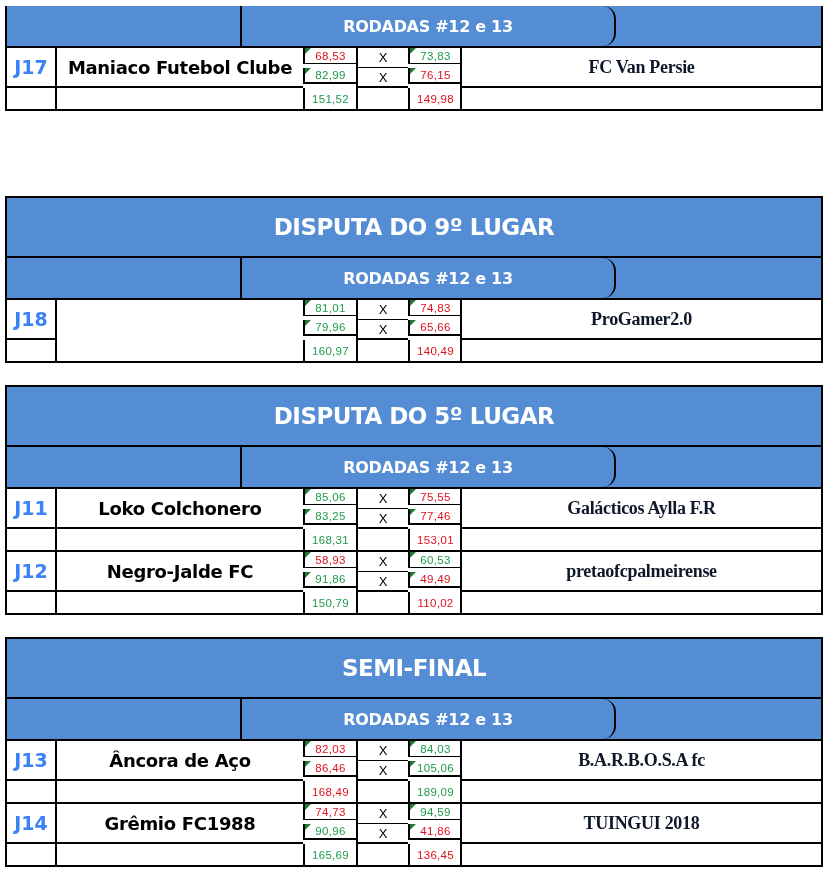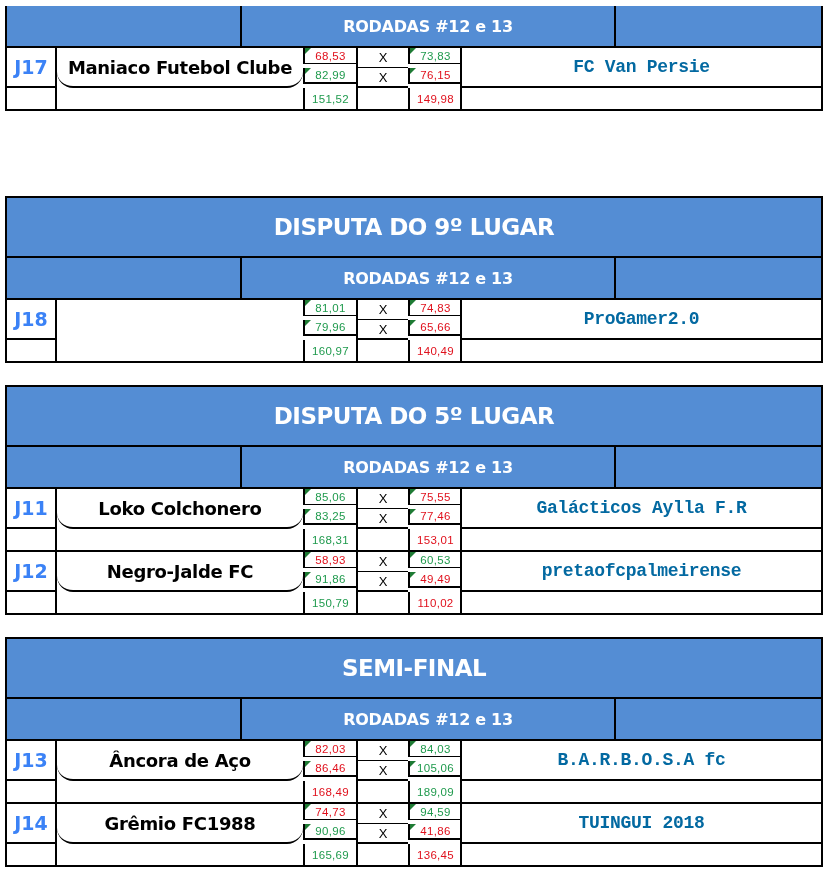--- a/index.html
+++ b/index.html
@@ -9,32 +9,32 @@
     height: 62px; background: #548dd4; border: 2px solid #000; box-sizing: border-box;
     display: flex; align-items: center; justify-content: center;
     color: #fff; font-weight: bold; font-size: 23px; font-family: "DejaVu Sans", sans-serif; letter-spacing: -0.5px;
   }
   .rodadas-row {
     height: 42px; background: #548dd4; border-left: 2px solid #000; border-right: 2px solid #000; border-bottom: 2px solid #000;
     box-sizing: border-box; display: flex; position: relative;
   }
   .rodadas-row .c1 { width: 235px; border-right: 2px solid #000; box-sizing: border-box; }
   .rodadas-row .c2 { width: 374px; border-right: 2px solid #000; box-sizing: border-box;
-    display:flex; align-items:center; justify-content:center; color:#fff; font-weight:bold; font-size:16px; font-family: "DejaVu Sans", sans-serif; letter-spacing:-0.3px; }
+    display:flex; align-items:center; justify-content:center; color:#fff; font-weight:bold; font-size:16px; font-family: "DejaVu Sans", sans-serif; letter-spacing:-0.3px;border-radius:13px; }
   .rodadas-row .c3 { flex: 1; }
   .match { position: relative; height: 63px; border-left: 2px solid #000; border-right: 2px solid #000; border-bottom: 2px solid #000; box-sizing: border-box; background:#fff; }
   .cell { position: absolute; box-sizing: border-box; }
   .code { left: 0; top: 0; width: 50px; height: 40px; border-right: 2px solid #000; border-bottom: 2px solid #000;
     display:flex; align-items:center; justify-content:center; font-weight:bold; font-size:19px; color:#3b82f6; font-family: "DejaVu Sans", sans-serif; }
   .code-empty { left: 0; top: 40px; width: 50px; height: 21px; border-right: 2px solid #000; }
   .home { left: 50px; top: 0; width: 246px; height: 40px; border-bottom: 2px solid #000;
-    display:flex; align-items:center; justify-content:center; font-weight:bold; font-size:18px; color:#000; white-space:nowrap; font-family: "DejaVu Sans", sans-serif; letter-spacing:-0.3px;border-radius:16px; }
+    display:flex; align-items:center; justify-content:center; font-weight:bold; font-size:18px; color:#000; white-space:nowrap; font-family: "DejaVu Sans", sans-serif; letter-spacing:-0.3px; }
   .home-empty { left: 50px; top: 40px; width: 246px; height: 21px; }
   .away { left: 453px; top: 0; width: 361px; height: 40px; border-bottom: 2px solid #000; border-left: 2px solid #000;
-    display:flex; align-items:center; justify-content:center; font-weight:bold; font-size:18px; color:#0369a1; white-space:nowrap; font-family: Liberation Mono, monospace; letter-spacing:-0.3px; }
+    display:flex; align-items:center; justify-content:center; font-weight:bold; font-size:18px; color:#0f172a; white-space:nowrap; font-family: Liberation Serif, serif; letter-spacing:-0.3px; }
   .away-empty { left: 453px; top: 40px; width: 361px; height: 21px; border-left: 2px solid #000; }
   .score { width: 53px; height: 16px; border-left: 2px solid #000; font-size: 11.5px; font-family: "Liberation Sans", sans-serif;
     display:flex; align-items:center; justify-content:center; letter-spacing: 0.3px; }
   .score.tri::before { content:""; position:absolute; left:0; top:0; width:0; height:0; border-top:6px solid #1e7b34; border-right:6px solid transparent; }
   .vs { width: 52px; height: 20px; border-left: 2px solid #000; font-size: 13px; display:flex; align-items:center; justify-content:center; color:#000; }
   .row-a { top: 0; border-bottom: 1px solid #000; }
   .row-b { top: 20px; border-bottom: 2px solid #000; }
   .row-t { top: 40px; height: 21px; }
   .hs { left: 296px; }
   .vx { left: 349px; }

